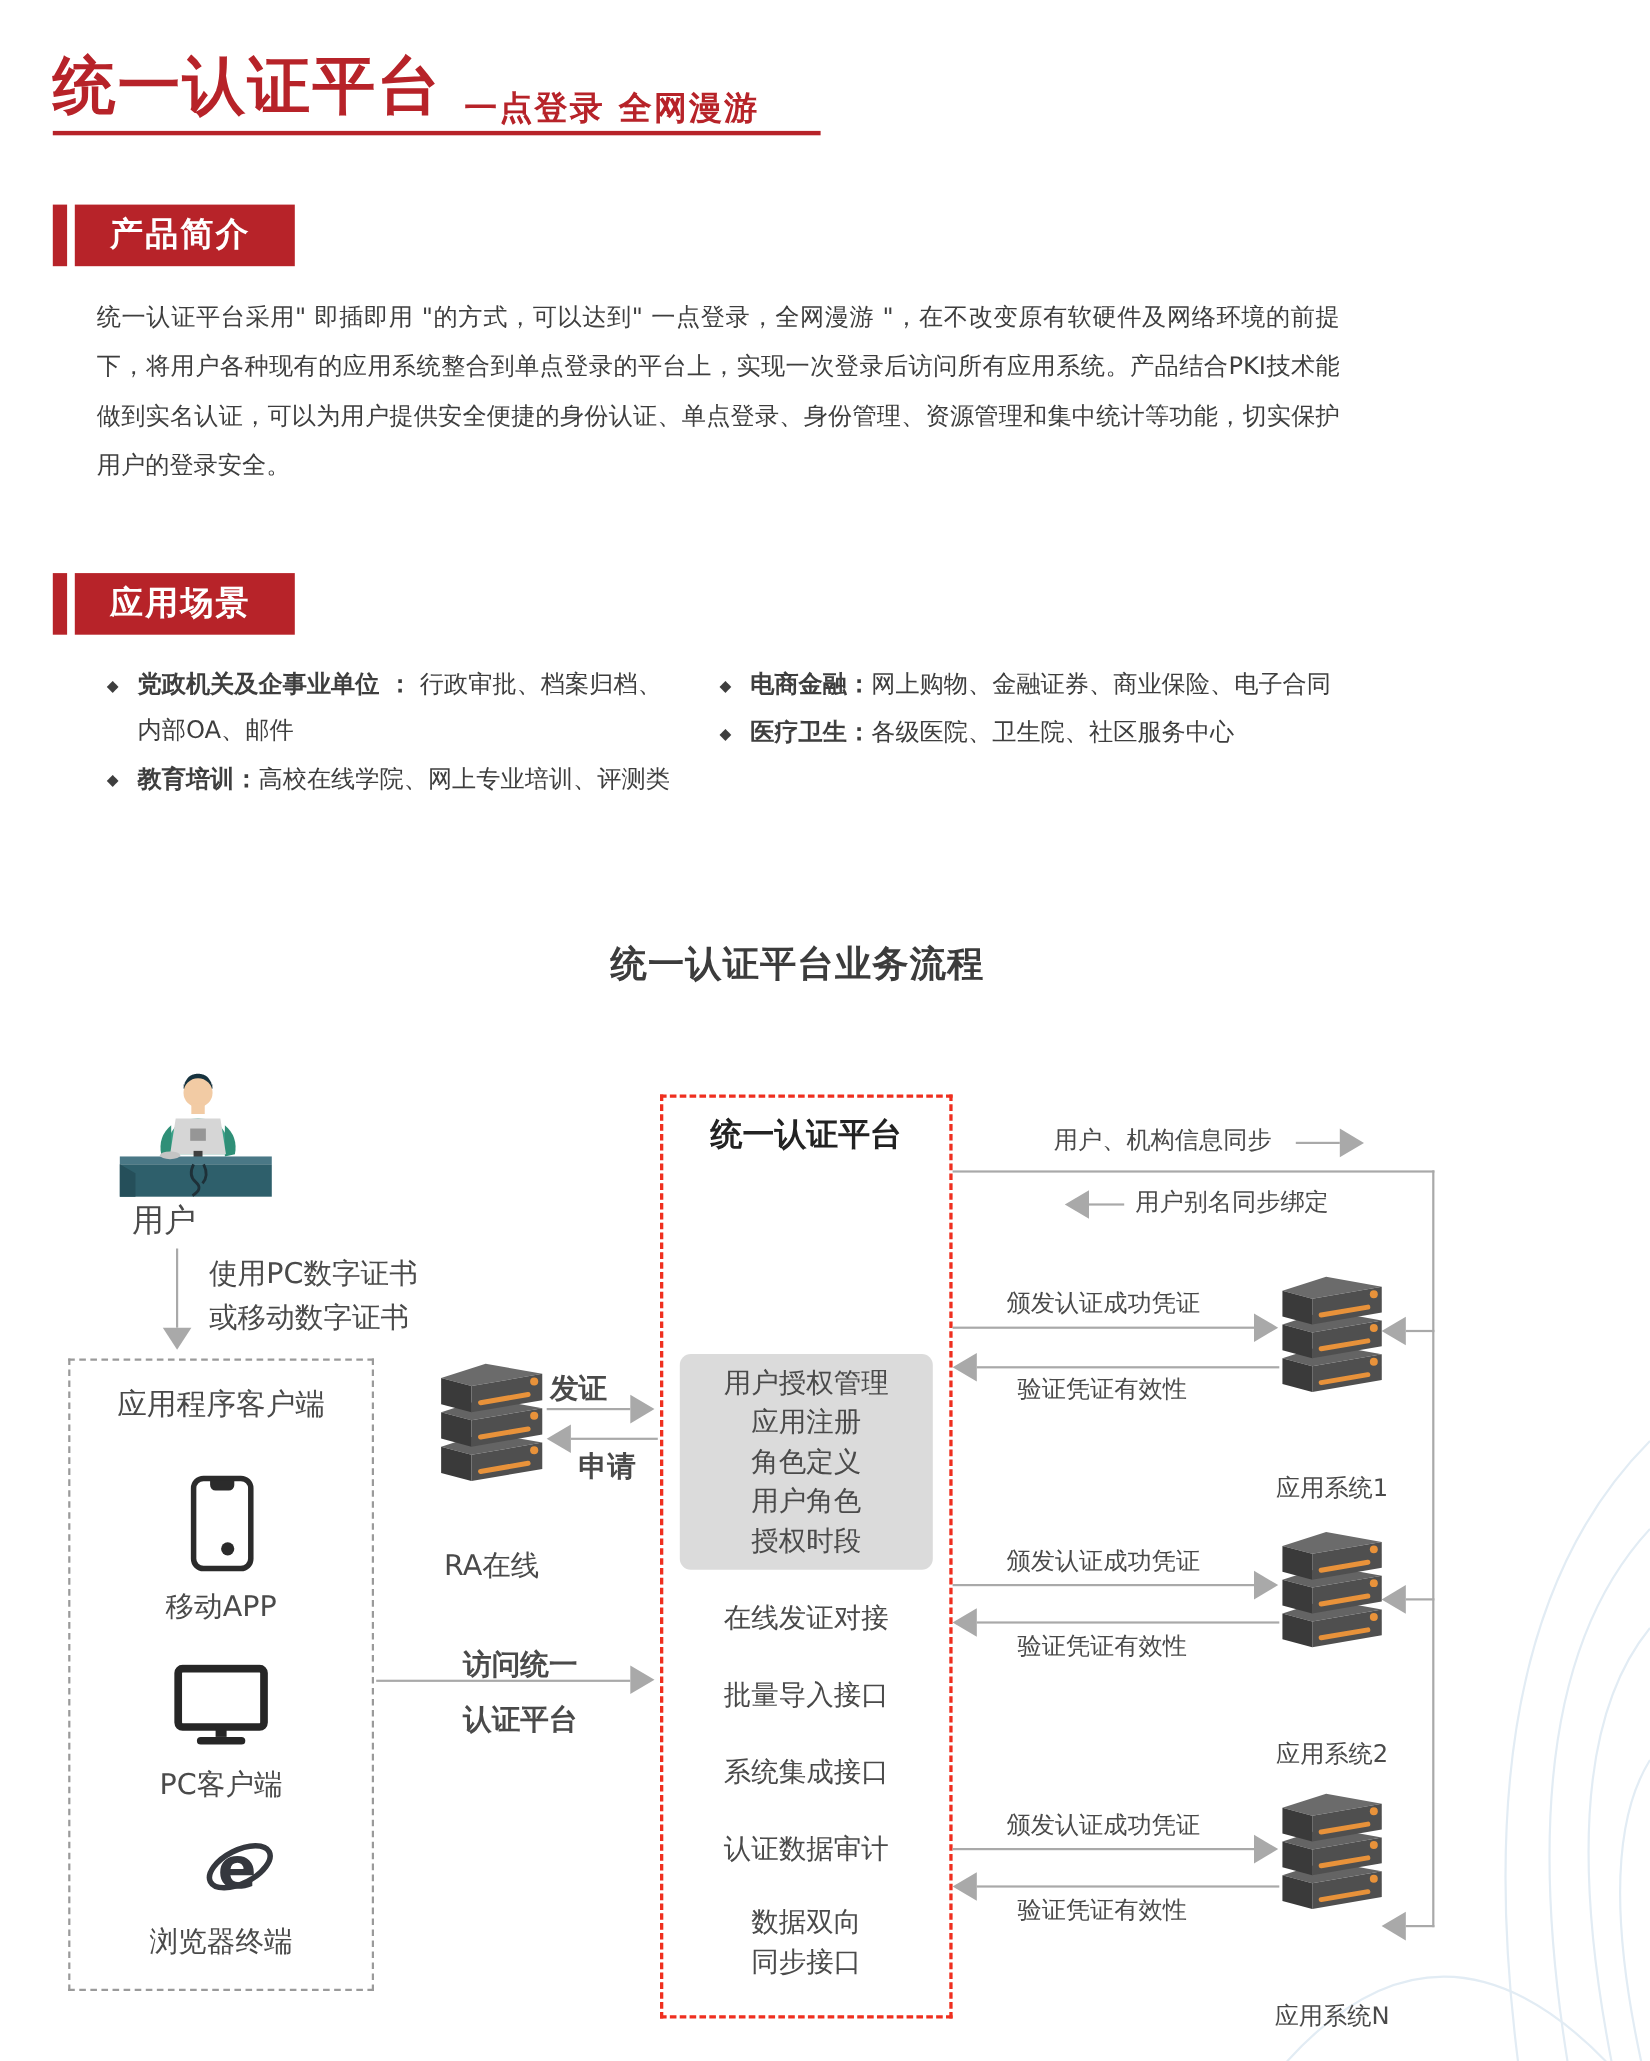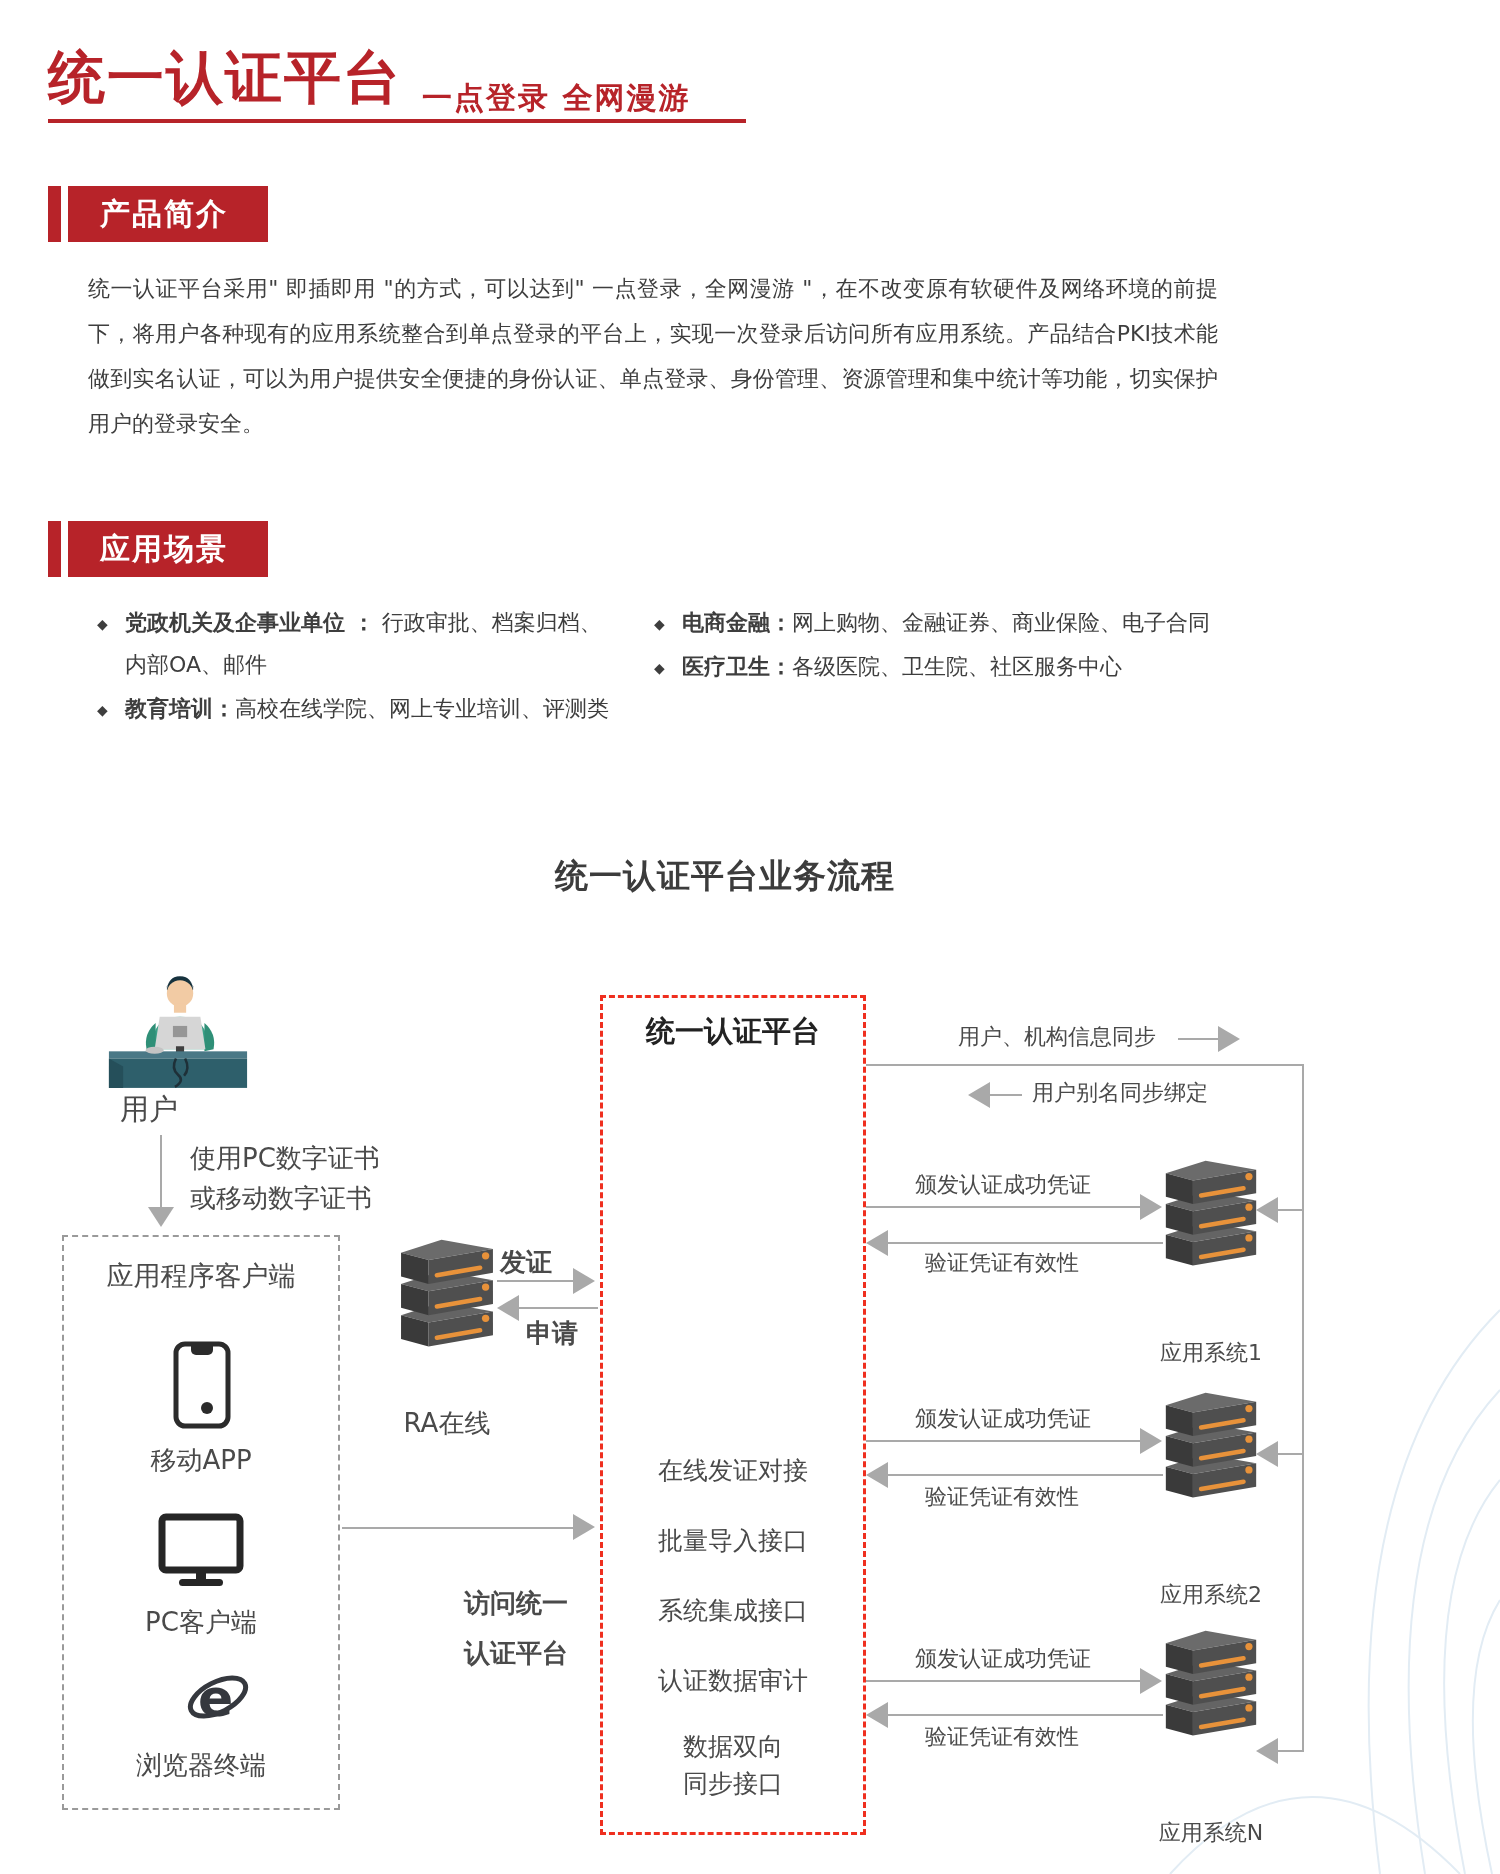--- a/index.html
+++ b/index.html
@@ -185,28 +185,35 @@
   </svg>
   <div class="server-label" style="left:375px;top:1366px;width:144px;font-size:26px;">RA在线</div>
 
   <div class="dlabel big" style="left:500px;top:1245px;">发证</div>
   <div class="hline" style="left:497px;top:1280px;width:76px;"></div>
   <div class="arr r" style="left:573px;top:1268px;"></div>
   <div class="arr l" style="left:497px;top:1295px;"></div>
   <div class="hline" style="left:519px;top:1307px;width:79px;"></div>
   <div class="dlabel big" style="left:526px;top:1316px;">申请</div>
 
-  <div class="dlabel big pre" style="left:378px;top:1578px;width:190px;text-align:right;line-height:50px;">访问统一
+  <div class="dlabel big pre" style="left:378px;top:1489px;width:190px;text-align:center;line-height:50px;">访问统一
 认证平台</div>
   <div class="hline" style="left:342px;top:1527px;width:231px;"></div>
   <div class="arr r" style="left:573px;top:1514px;"></div>
 
   <div class="platform-box"></div>
   <div class="platform-title">统一认证平台</div>
 
+  <div class="pbox" style="top:1231px;height:196px;">
+    <div>用户授权管理</div>
+    <div>应用注册</div>
+    <div>角色定义</div>
+    <div>用户角色</div>
+    <div>授权时段</div>
+  </div>
 
   <div class="pitem" style="top:1452px;">在线发证对接</div>
   <div class="pitem" style="top:1522px;">批量导入接口</div>
   <div class="pitem" style="top:1592px;">系统集成接口</div>
   <div class="pitem" style="top:1662px;">认证数据审计</div>
   <div class="pitem" style="top:1728px;">数据双向
 同步接口</div>
 
   <div class="dlabel" style="left:958px;top:1022px;">用户、机构信息同步</div>
   <div class="hline" style="left:1178px;top:1038px;width:40px;"></div>

